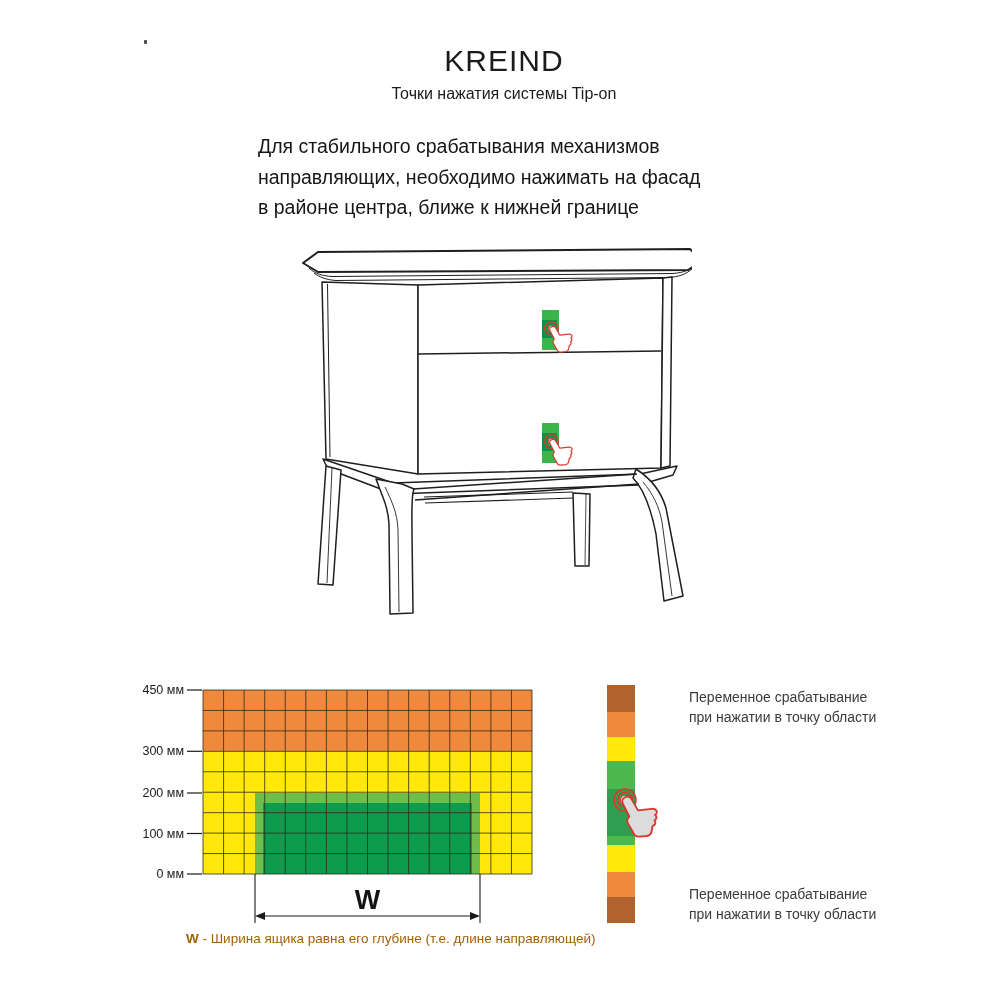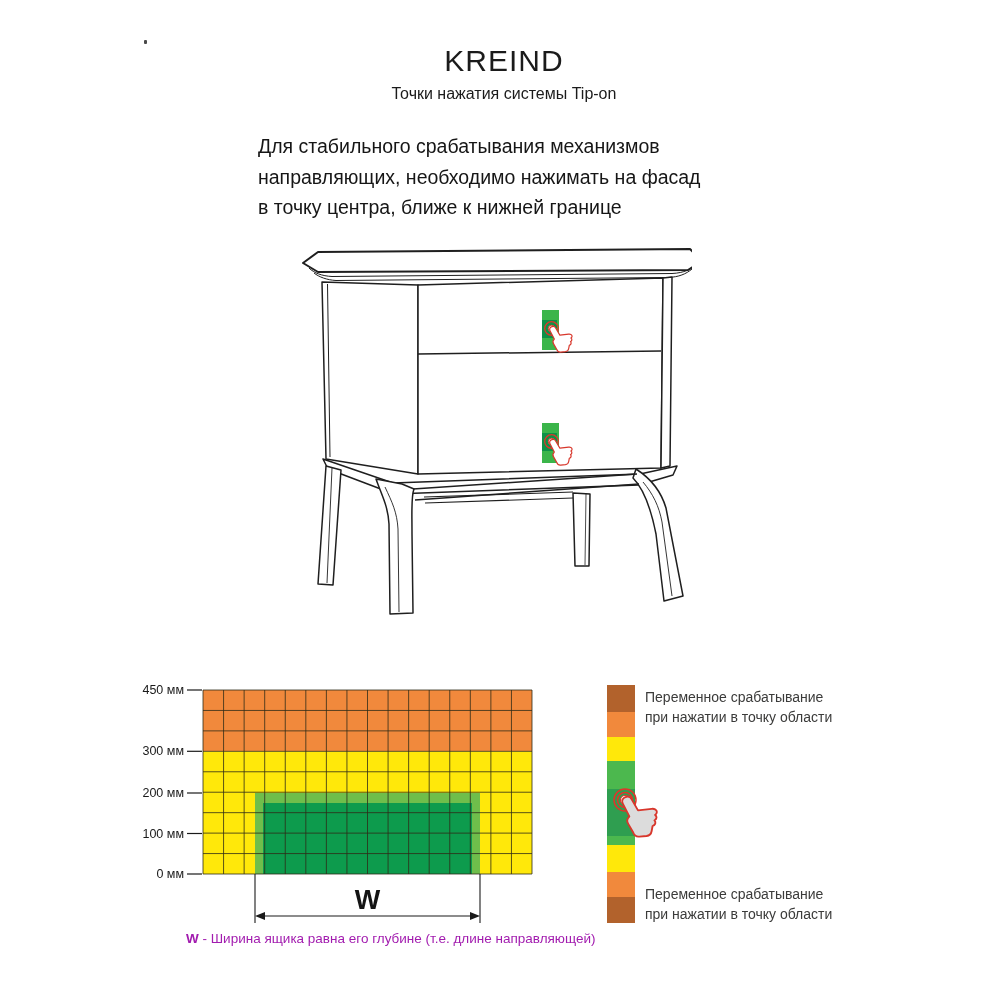--- a/index.html
+++ b/index.html
@@ -3,26 +3,26 @@
 <meta charset="utf-8">
 <style>
   html,body{margin:0;padding:0;background:#fff;}
   .page{position:relative;width:1000px;height:1000px;background:#ffffff;overflow:hidden;
         font-family:"Liberation Sans", sans-serif;color:#1c1c1c;padding-left:8px;}
   .abs{position:absolute;}
   .dot{width:3px;height:4px;background:#4a4a4a;border-radius:1px;}
   .brand{left:0;right:0;top:44px;text-align:center;font-size:30px;letter-spacing:1px;color:#1b1b1b;}
   .subtitle{left:0;right:0;top:85px;text-align:center;font-size:16px;color:#1b1b1b;}
   .descr{left:258px;top:131px;width:520px;font-size:19.5px;line-height:30.5px;white-space:pre-line;color:#161616;}
-  .caption{left:186px;top:931px;font-size:13.5px;color:#a21caf;text-align:center;}
+  .caption{left:186px;top:931px;font-size:13.5px;color:#a16207;text-align:center;}
   .caption b{font-weight:bold;}
   .legend-strip{left:607px;top:685px;width:28px;height:238px;}
   .legend-strip .seg{width:100%;}
   .legend-strip .patch{position:absolute;left:0;width:100%;}
-  .legend-label{font-size:14px;line-height:20px;white-space:pre-line;color:#3b3b3a;}
+  .legend-label{font-size:14px;line-height:20px;white-space:pre-line;color:#3b3b3a;margin-left:44px;}
   .ll1{left:645px;top:687px;}
   .ll2{left:661px;top:791px;}
   .ll3{left:645px;top:884px;}
   svg text{font-family:"Liberation Sans", sans-serif;}
   #grid-lines line{stroke:#2e2c18;stroke-width:0.8;}
   .tick-line{stroke:#1a1a1a;stroke-width:1.2;}
   .tick-label{font-size:12.5px;fill:#1a1a1a;}
   .w-label{font-size:27px;font-weight:bold;fill:#141414;}
   .dim{stroke:#1a1a1a;stroke-width:1.1;fill:none;}
   .dim-head{fill:#1a1a1a;stroke:none;}
@@ -36,21 +36,21 @@
 <body>
 
 <div class="page">
 
   <div class="abs dot" style="left:144px;top:40px;"></div>
 
   <div class="abs brand">KREIND</div>
   <div class="abs subtitle">Точки нажатия системы Tip-on</div>
   <div class="abs descr">Для стабильного срабатывания механизмов
 направляющих, необходимо нажимать на фасад
-в точку центра, ближе к нижней границе</div>
+в районе центра, ближе к нижней границе</div>
 
   <svg class="abs" style="left:252px;top:243px;" width="440" height="384" viewBox="0 0 440 384">
     <defs>
       <g id="hand">
         <path class="hand-path" d="M 0.3,-1.9 C -1.6,-1.2 -2.3,0.6 -1.5,2.2 L 2.8,10.6
           C 1.2,12.0 1.0,13.6 2.1,15.4 L 5.3,21.0 C 5.9,22.8 7.4,23.8 9.3,23.6
           L 13.9,23.2 C 15.7,23.0 16.9,21.8 17.2,20.0 L 17.8,16.8
           C 19.6,16.2 20.2,14.4 19.0,13.2 C 20.6,12.2 20.8,10.6 19.4,9.6
           C 20.9,8.5 21.0,6.8 19.4,6.0 C 18.8,5.7 18.0,5.6 17.2,5.7
           L 8.4,6.7 L 4.3,-0.4 C 3.4,-2.1 1.8,-2.5 0.3,-1.9 Z"></path>

